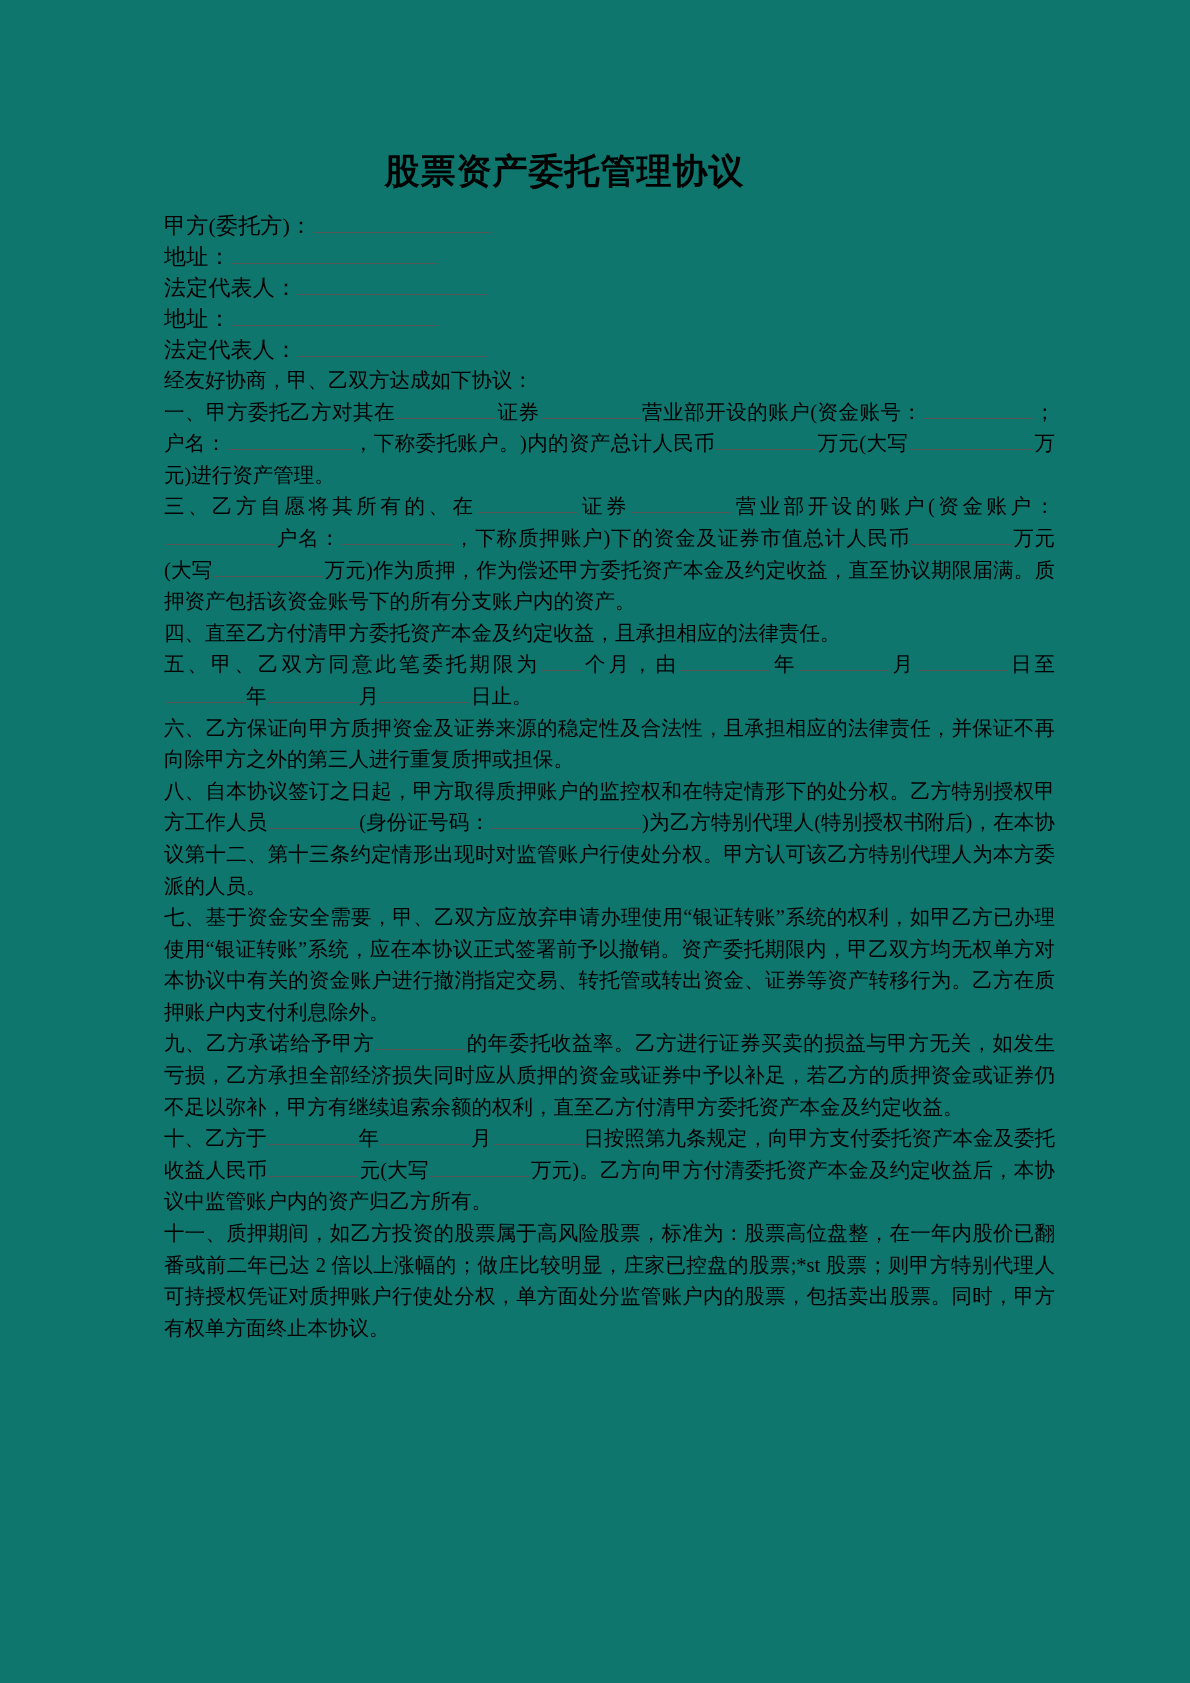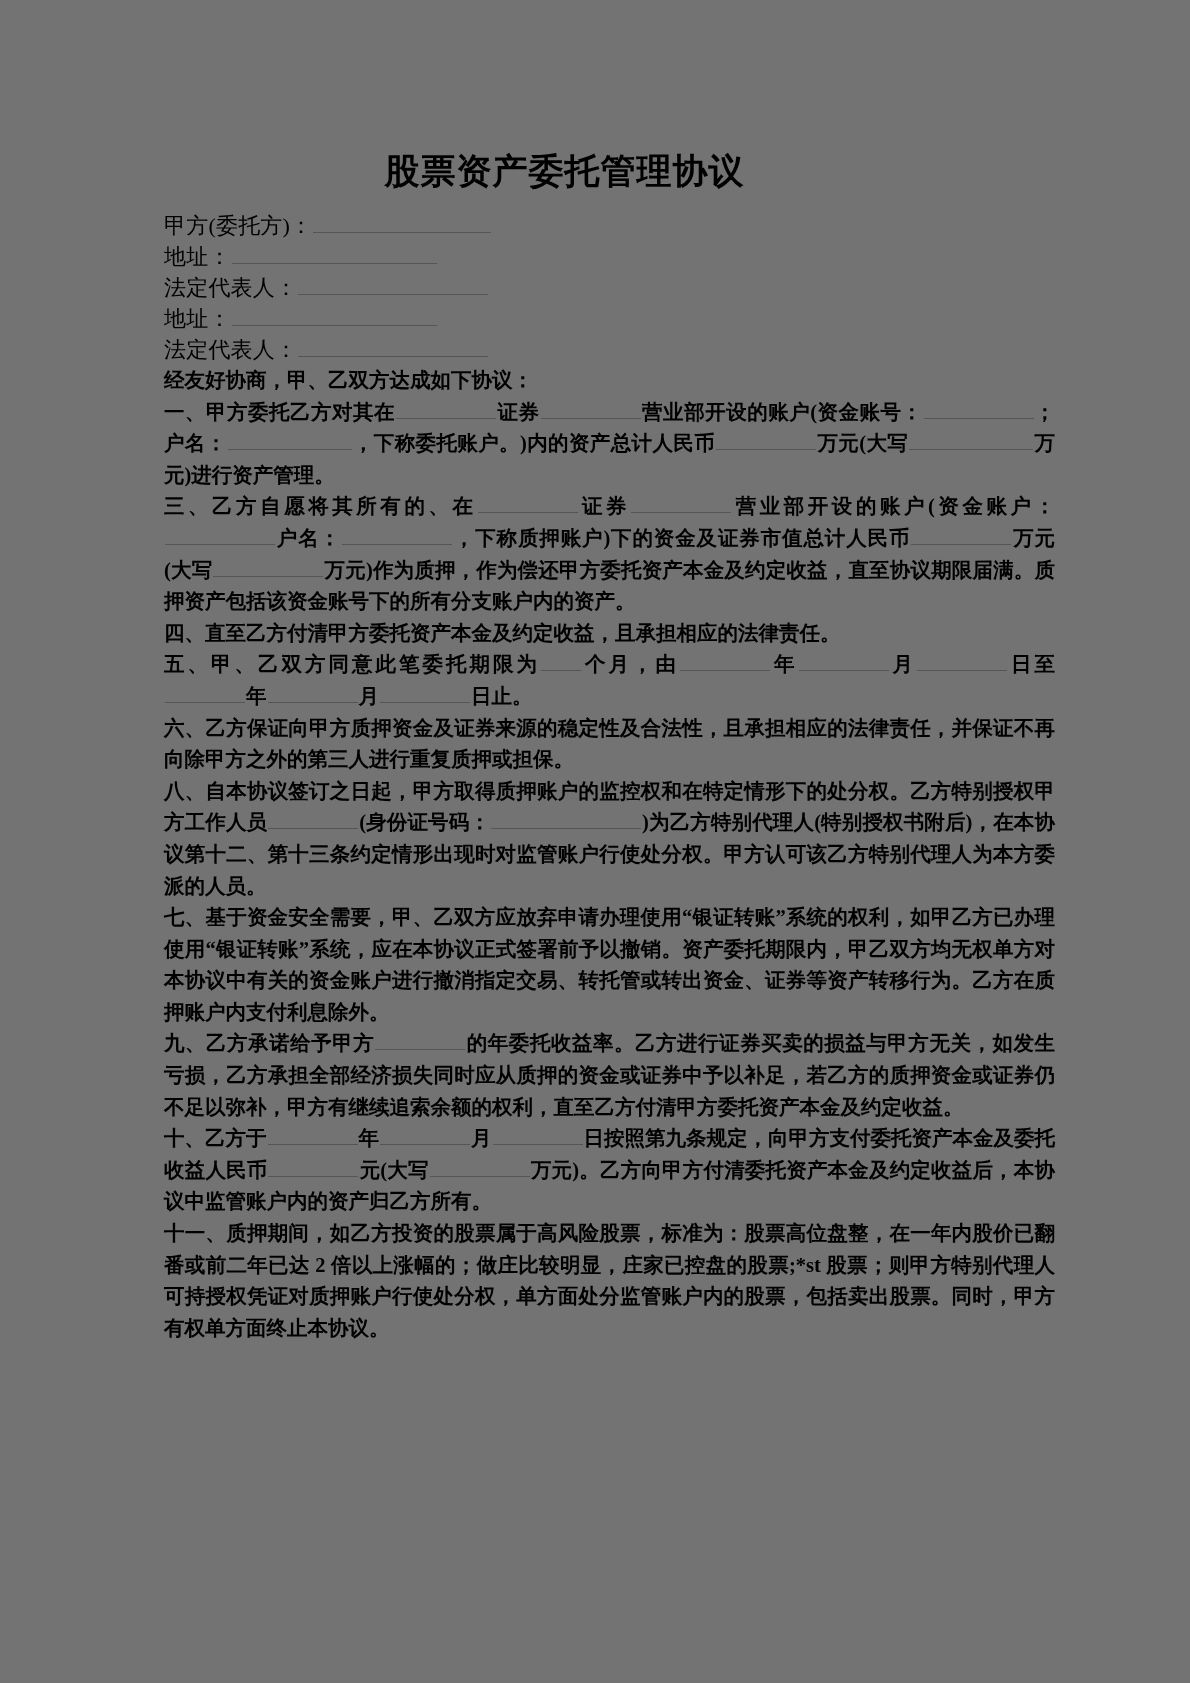--- a/index.html
+++ b/index.html
@@ -11,21 +11,21 @@
     width: 1190px;
     height: 1683px;
     font-family: "Liberation Serif", "DejaVu Serif", serif;
     color: #000000;
     overflow: hidden;
     position: relative;
   }
   .page {
     width: 1190px;
     height: 1683px;
-    background: #737373;
+    background: #0f766e;
     position: relative;
     box-sizing: border-box;
     padding: 150px 135px 0 164px;
   }
   .doc-title {
     text-align: center;
     font-size: 35px;
     font-weight: bold;
     letter-spacing: 1px;
     margin: 0 0 18px 0;
@@ -66,21 +66,20 @@
     font-size: 20.5px;
     line-height: 31.6px;
     text-align: justify;
     text-justify: inter-ideograph;
   }
   .para {
     margin: 0;
     text-align: justify;
     text-justify: inter-ideograph;
     word-break: break-all;
-    font-weight: bold;
   }
 </style>
 </head>
 <body>
 
 <div class="page">
 
   <h1 class="doc-title">股票资产委托管理协议</h1>
 
   <div class="party-block" id="party-block">

